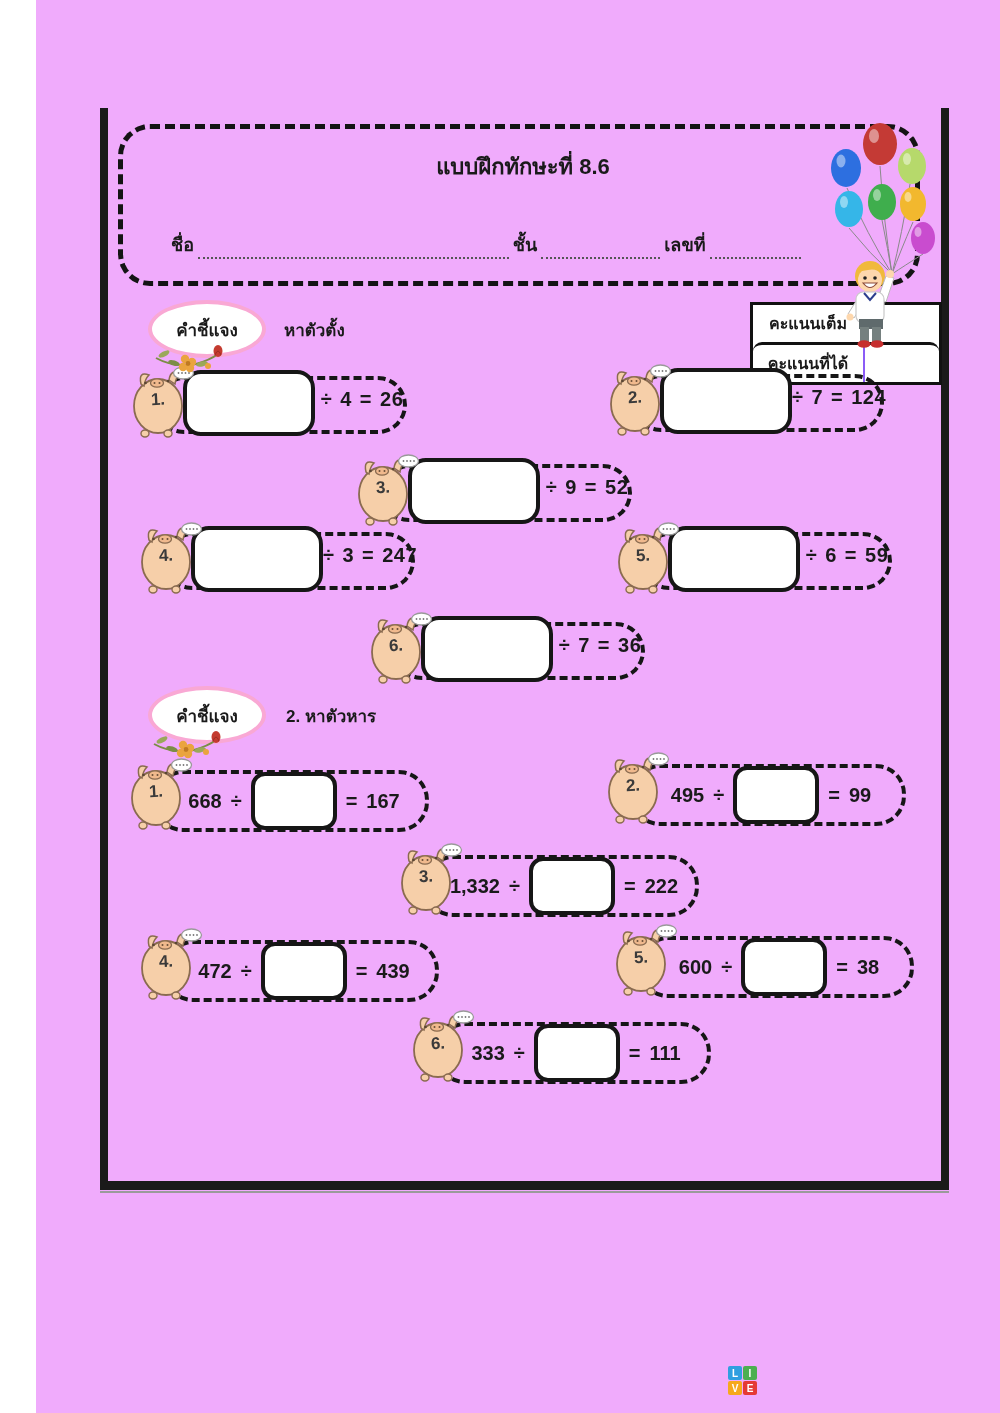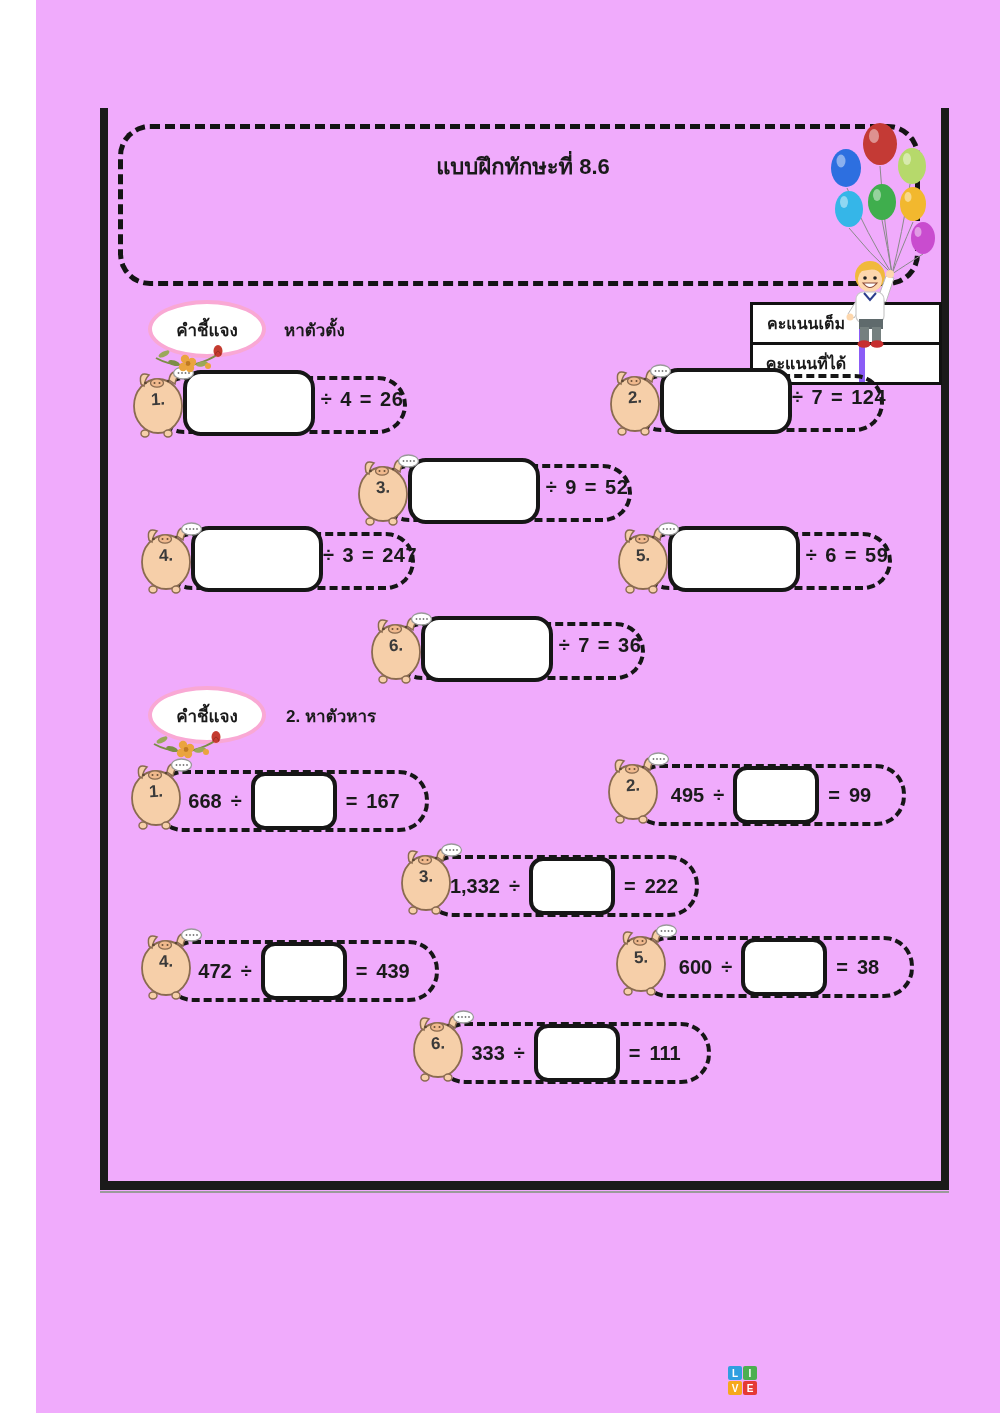--- a/index.html
+++ b/index.html
@@ -16,22 +16,22 @@
                 border:5px dashed #141414; border-radius:32px; padding:14px 40px 10px 48px; }
   .title { text-align:center; font-size:22px; font-weight:700; margin-top:6px; }
   .subtitle { text-align:center; font-size:19px; font-weight:700; margin-top:12px; }
   .name-row { position:absolute; left:48px; right:110px; bottom:22px; display:flex; align-items:flex-end; font-size:18px; font-weight:700; }
   .dots { border-bottom:2px dotted #555; height:22px; margin:0 4px; }
   .g3 { flex:3.4; } .g2 { flex:1.3; } .g1 { flex:1.0; }
 
   
   .score { position:absolute; left:714px; top:302px; width:192px; border:3px solid #111; background:#fff; }
   .score-row { display:flex; }
-  .score-row + .score-row { border-top:3px solid #111; }
-  .score-label { width:112px; border-right:6px solid #8b5cf6; font-size:16px; font-weight:700; text-align:center; padding:6px 2px; }
+  .score-row + .score-row { border-top:3px solid #111;border-radius:9px; }
+  .score-label { width:112px; border-right:2px solid #8b5cf6; font-size:16px; font-weight:700; text-align:center; padding:6px 2px; }
   .score-value { flex:1; }
 
   
   .badge { position:absolute; width:118px; height:58px; border:4px solid #f9a8d4; border-radius:50%;
            display:flex; align-items:center; justify-content:center; font-size:17px; font-weight:700; background:#fff; z-index:3; }
   .badge1 { left:112px; top:300px; } .badge2 { left:112px; top:686px; }
   .flowers { position:absolute; z-index:4; }
   .flowers1 { left:116px; top:344px; } .flowers2 { left:114px; top:730px; }
   .instr { position:absolute; font-size:17px; font-weight:700; }
   .instr1 { left:248px; top:316px; } .instr2 { left:250px; top:702px; }
@@ -109,20 +109,28 @@
     </g>
   </defs>
 </svg>
 
 <div class="canvas">
 
   <div class="frame"></div>
 
   <div class="header-box">
     <div class="title">แบบฝึกทักษะที่ 8.6</div>
+    <div class="name-row">
+      <span>ชื่อ</span>
+      <span class="dots g3"></span>
+      <span>ชั้น</span>
+      <span class="dots g2"></span>
+      <span>เลขที่</span>
+      <span class="dots g1"></span>
+    </div>
   </div>
 
   <div class="boy">
     <svg viewBox="0 0 124 238">
       <path d="M25,76 Q45,122 70,162 M58,54 Q62,112 70,162 M88,72 Q80,122 70,162 M27,116 Q48,142 70,162 M60,108 Q66,138 70,162 M91,110 Q78,140 70,162 M101,142 Q82,154 70,162" stroke="#8a8a8a" stroke-width="1" fill="none"></path>
       <ellipse cx="24" cy="56" rx="15" ry="19" fill="#2d6fe0"></ellipse>
       <ellipse cx="90" cy="54" rx="14" ry="18" fill="#b6d96b"></ellipse>
       <ellipse cx="58" cy="32" rx="17" ry="21" fill="#c43a35"></ellipse>
       <ellipse cx="27" cy="97" rx="14" ry="18" fill="#35b6e8"></ellipse>
       <ellipse cx="91" cy="92" rx="13" ry="17" fill="#f2b82e"></ellipse>

